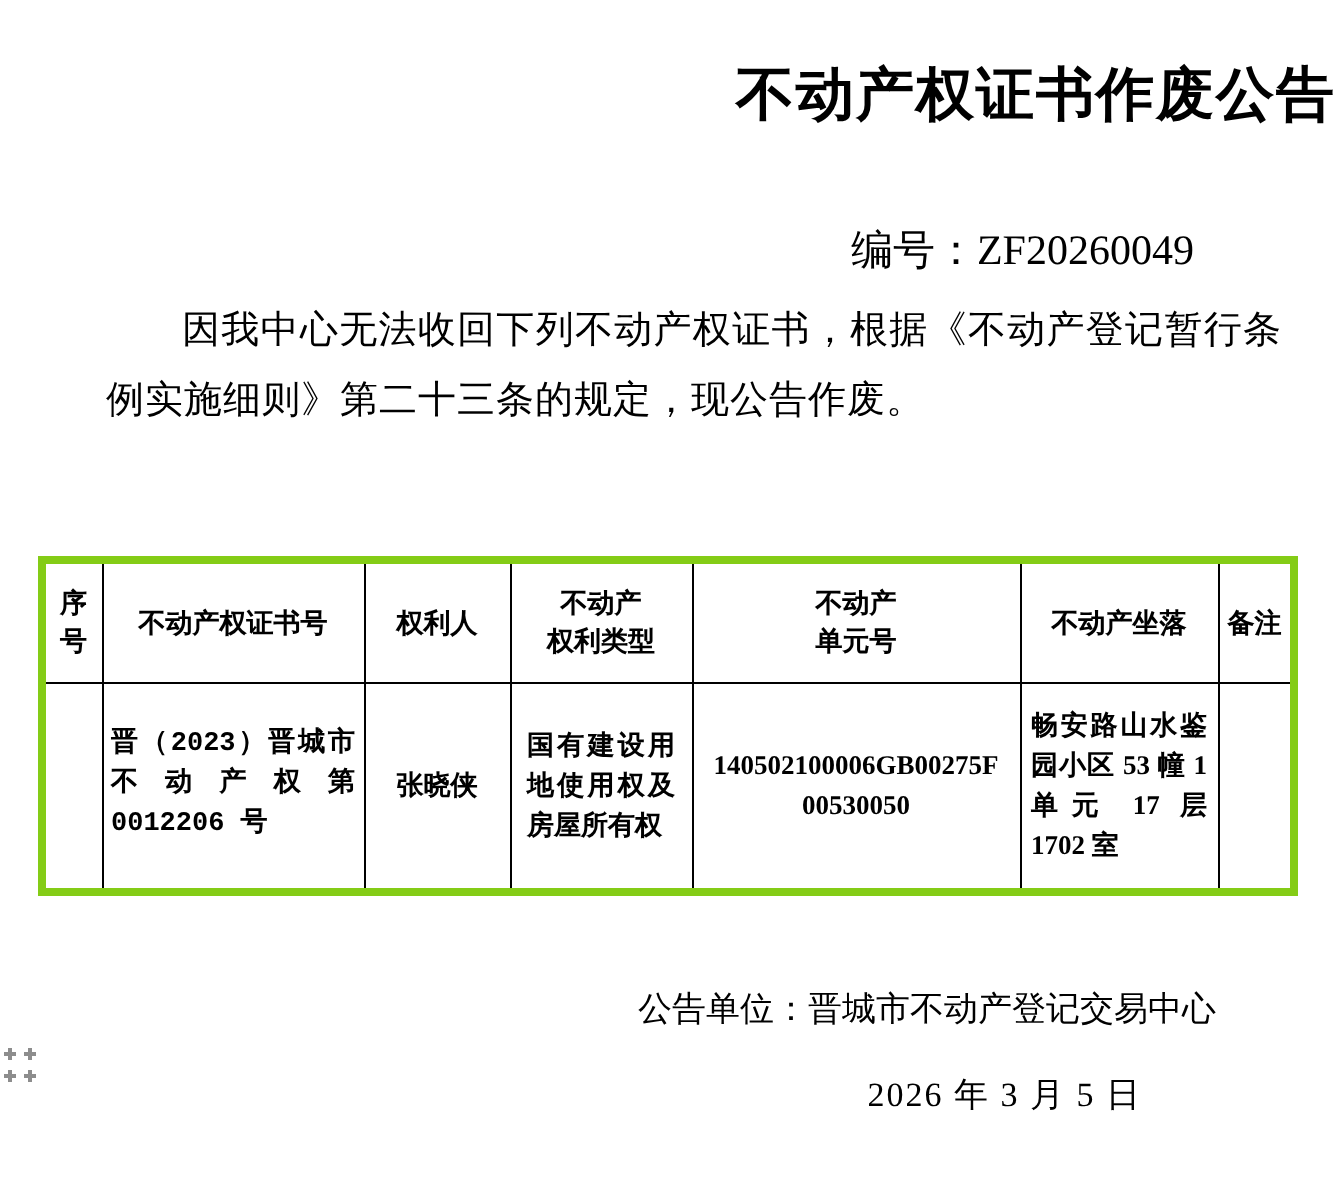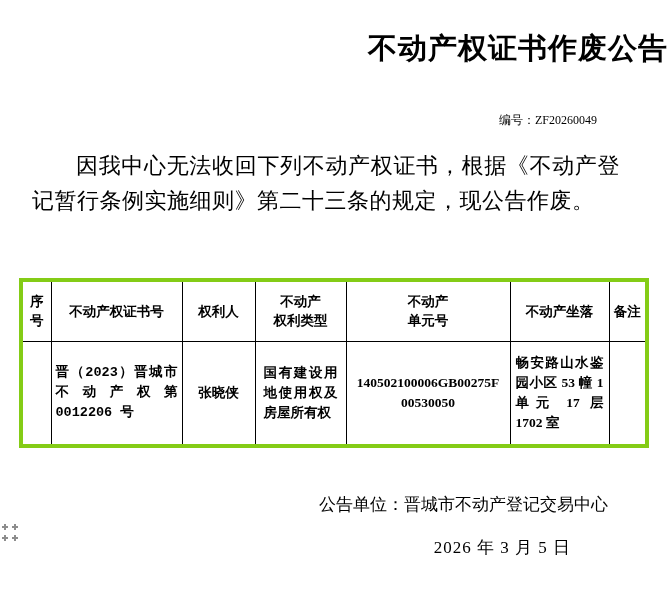--- a/index.html
+++ b/index.html
@@ -25,30 +25,30 @@
     font-size: 29px;
     font-weight: bold;
     letter-spacing: 1px;
     line-height: 1.1;
   }
 
   .doc-number {
     position: absolute;
     top: 113px;
     right: 71px;
-    font-size: 12px;
+    font-size: 21px;
     line-height: 1.2;
   }
 
   .body-paragraph {
     position: absolute;
     top: 148px;
-    left: 32px;
+    left: 53px;
     width: 588px;
-    font-size: 22px;
+    font-size: 19px;
     line-height: 35px;
     text-align: justify;
     text-indent: 2em;
     letter-spacing: 0.5px;
   }
 
   table.announcement-table {
     position: absolute;
     top: 278px;
     left: 19px;

